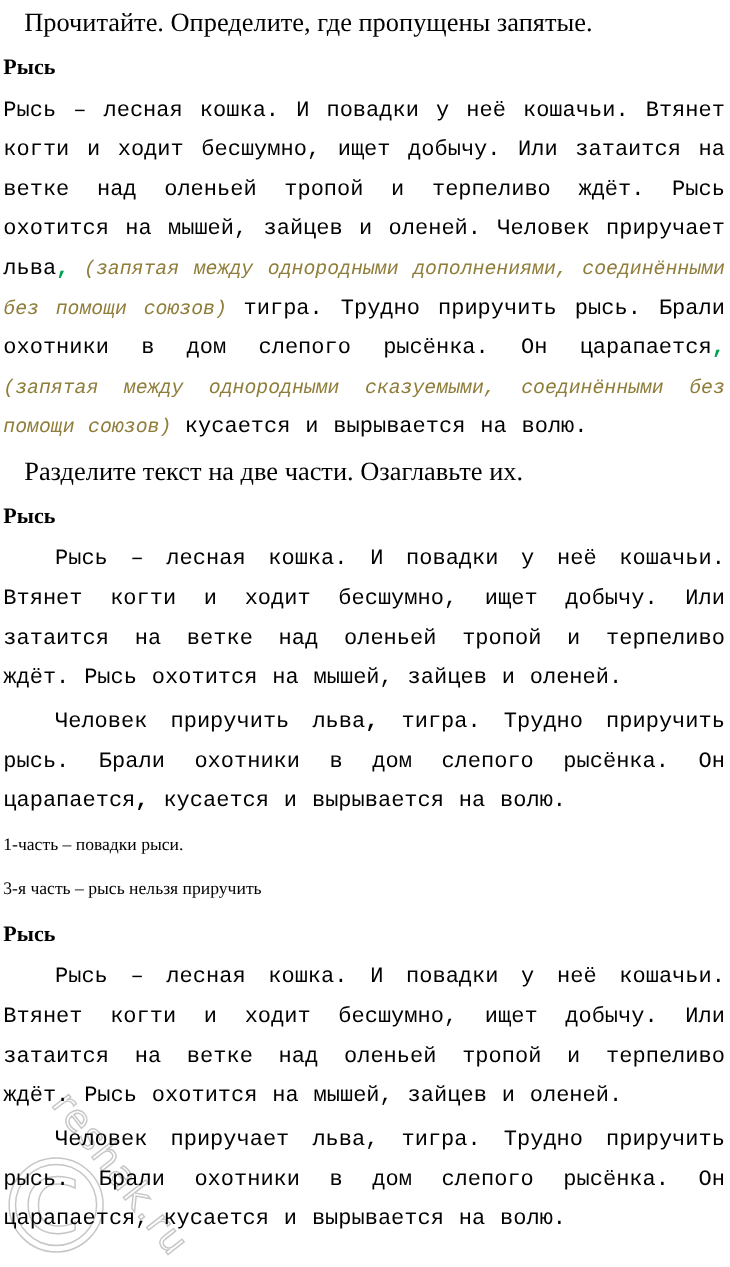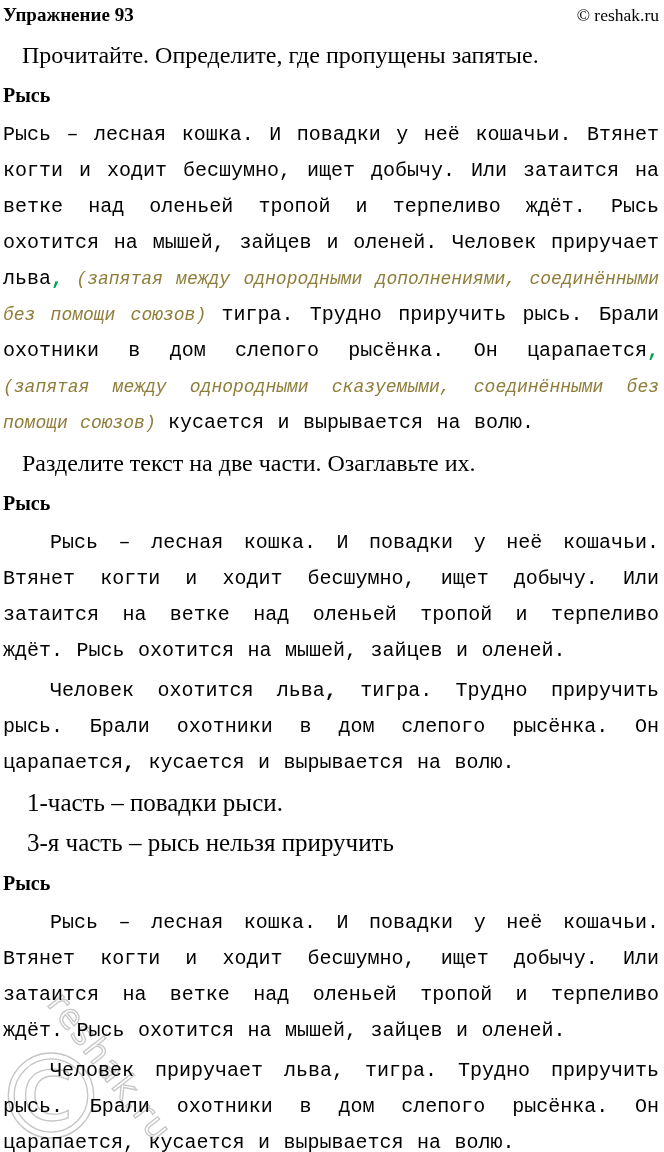--- a/index.html
+++ b/index.html
@@ -41,24 +41,23 @@
   .para {
     font-size: 20px;
     line-height: 36px;
     text-align: justify;
     word-spacing: 1.5px;
     margin-bottom: 4px;
     font-family: Liberation Mono, monospace;
   }
   .indent { text-indent: 47px; }
   .label-line {
-    font-size: 25px;
+    font-size: 16px;
     line-height: 36px;
     margin-bottom: 4px;
-    margin-left: 24px;
   }
   .seg-green { color: #00a14e; font-weight: bold; }
   .seg-olive { color: #8f7d3a; font-style: italic; font-size: 18px; }
   .seg-bold  { font-weight: bold; }
   .watermark {
     position: absolute;
     left: -12px;
     top: 988px;
     z-index: 0;
     pointer-events: none;
@@ -69,38 +68,34 @@
 
 <svg class="watermark" width="230" height="176" viewBox="0 0 230 176">
   <g fill="none" stroke="#c6c6c6" stroke-width="1.3">
     <text x="4" y="150" font-size="118" font-family="DejaVu Sans, sans-serif">©</text>
     <text x="58" y="16" font-size="34" letter-spacing="2" font-family="DejaVu Sans, sans-serif" transform="rotate(52 58 16)">reshak.ru</text>
   </g>
 </svg>
 
 <div class="page">
 
-  <div class="header-row">
-    <span class="header-title">Упражнение 93</span>
-    <span class="header-copy">© reshak.ru</span>
-  </div>
 
   <p class="instruction">Прочитайте. Определите, где пропущены запятые.</p>
 
   <div class="heading">Рысь</div>
 
   <p class="para"><span>Рысь – лесная кошка. И повадки у неё кошачьи. Втянет когти и ходит бесшумно, ищет добычу. Или затаится на ветке над оленьей тропой и терпеливо ждёт. Рысь охотится на мышей, зайцев и оленей. Человек приручает льва</span><span class="seg-green">,</span><span class="seg-olive"> (запятая между однородными дополнениями, соединёнными без помощи союзов) </span><span>тигра. Трудно приручить рысь. Брали охотники в дом слепого рысёнка. Он царапается</span><span class="seg-green">,</span><span class="seg-olive"> (запятая между однородными сказуемыми, соединёнными без помощи союзов) </span><span>кусается и вырывается на волю.</span></p>
 
   <p class="instruction">Разделите текст на две части. Озаглавьте их.</p>
 
   <div class="heading">Рысь</div>
 
   <p class="para indent">Рысь – лесная кошка. И повадки у неё кошачьи. Втянет когти и ходит бесшумно, ищет добычу. Или затаится на ветке над оленьей тропой и терпеливо ждёт. Рысь охотится на мышей, зайцев и оленей.</p>
 
-  <p class="para indent"><span>Человек охотится льва</span><span class="seg-bold">,</span><span> тигра. Трудно приручить рысь. Брали охотники в дом слепого рысёнка. Он царапается</span><span class="seg-bold">,</span><span> кусается и вырывается на волю.</span></p>
+  <p class="para indent"><span>Человек приручить льва</span><span class="seg-bold">,</span><span> тигра. Трудно приручить рысь. Брали охотники в дом слепого рысёнка. Он царапается</span><span class="seg-bold">,</span><span> кусается и вырывается на волю.</span></p>
 
   <p class="label-line">1-часть – повадки рыси.</p>
 
   <p class="label-line">3-я часть – рысь нельзя приручить</p>
 
 
   <div class="heading">Рысь</div>
 
   <p class="para indent">Рысь – лесная кошка. И повадки у неё кошачьи. Втянет когти и ходит бесшумно, ищет добычу. Или затаится на ветке над оленьей тропой и терпеливо ждёт. Рысь охотится на мышей, зайцев и оленей.</p>
 

